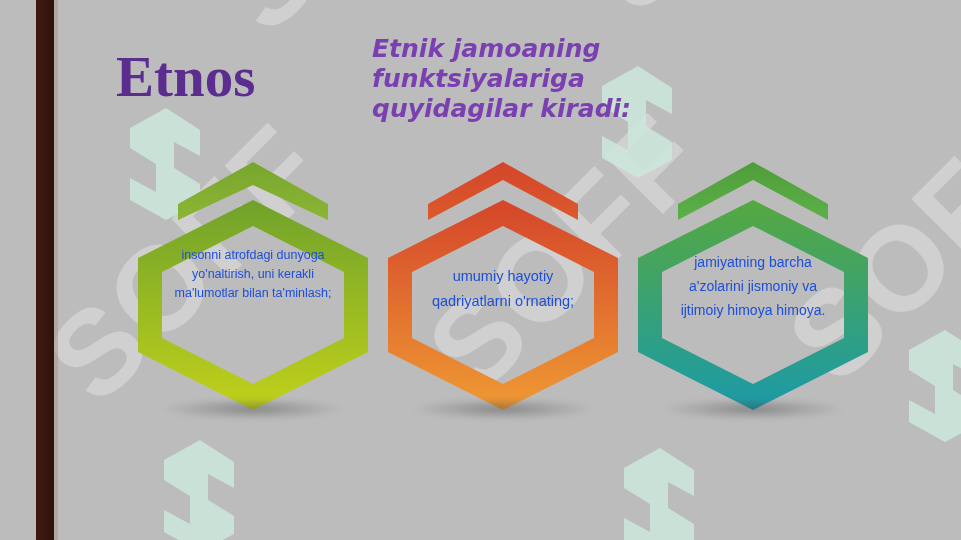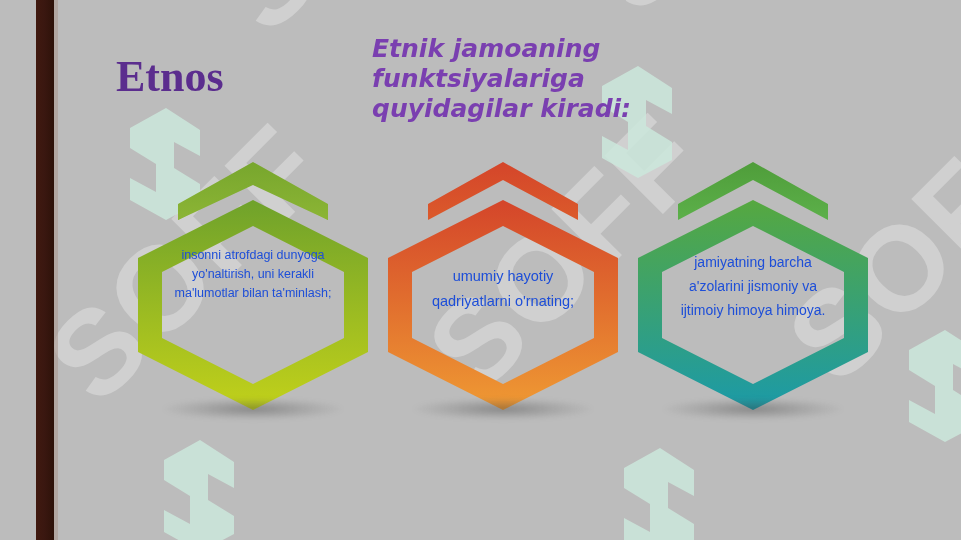--- a/index.html
+++ b/index.html
@@ -65,21 +65,21 @@
     background: rgba(170,150,140,0.55);
   }
 
   
   .title-etnos {
     position: absolute;
     left: 116px;
     top: 52px;
     font-family: "Liberation Serif", serif;
     font-weight: bold;
-    font-size: 44px;
+    font-size: 57px;
     line-height: 50px;
     color: #5b2d8e;
     letter-spacing: 0px;
   }
   .title-sub {
     position: absolute;
     left: 372px;
     top: 34px;
     width: 320px;
     text-align: left;

